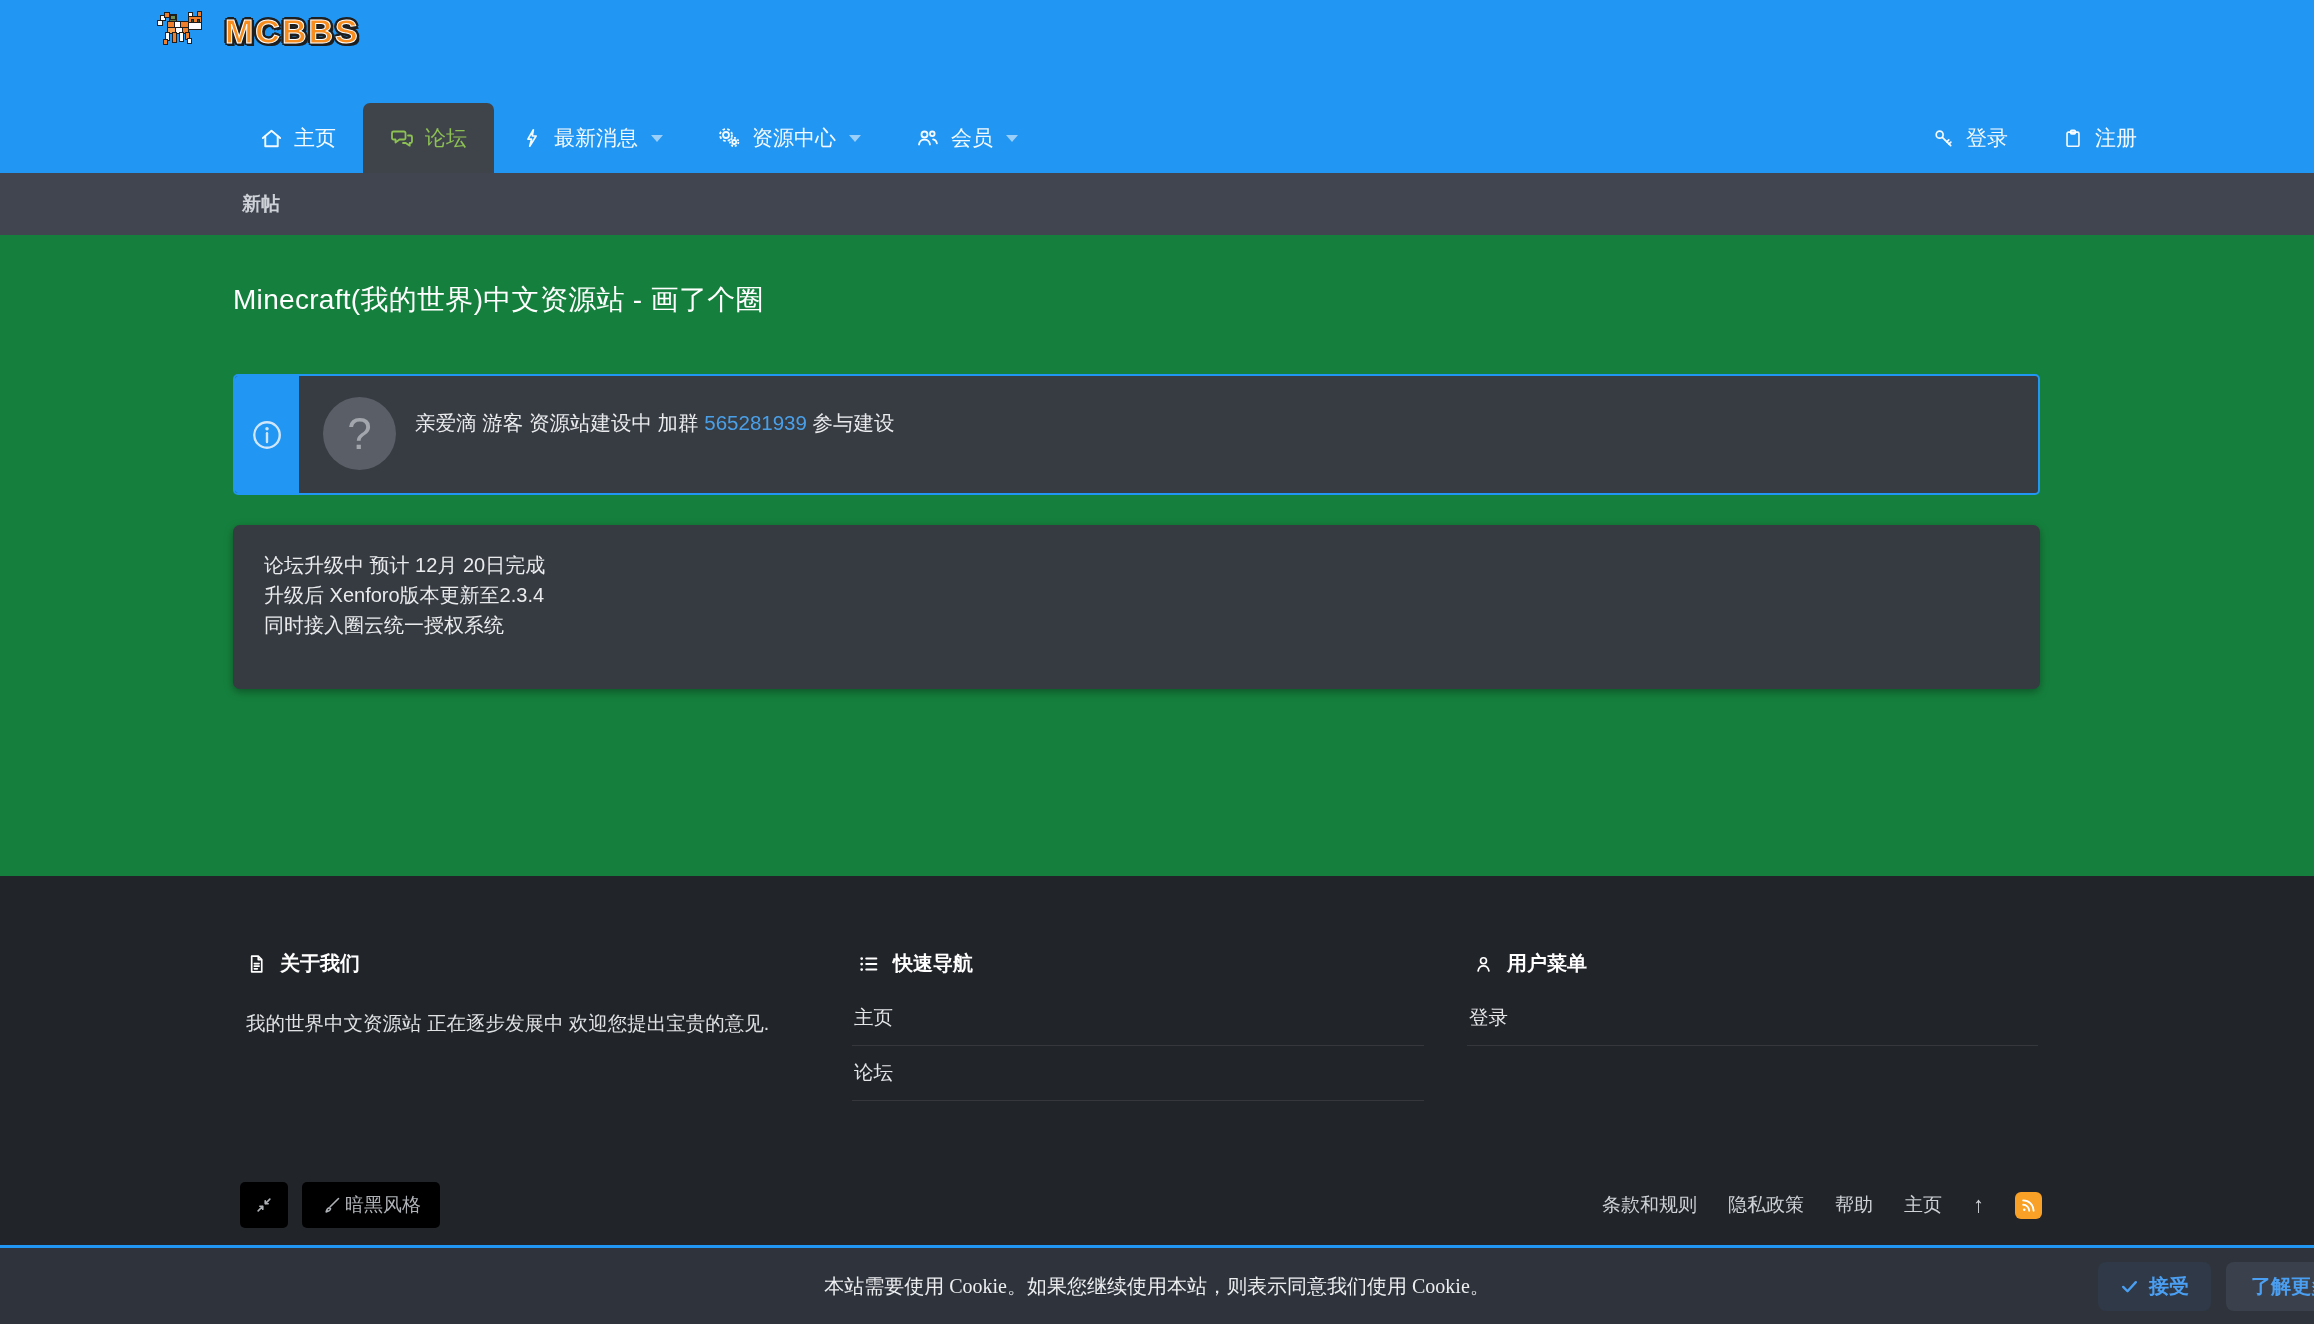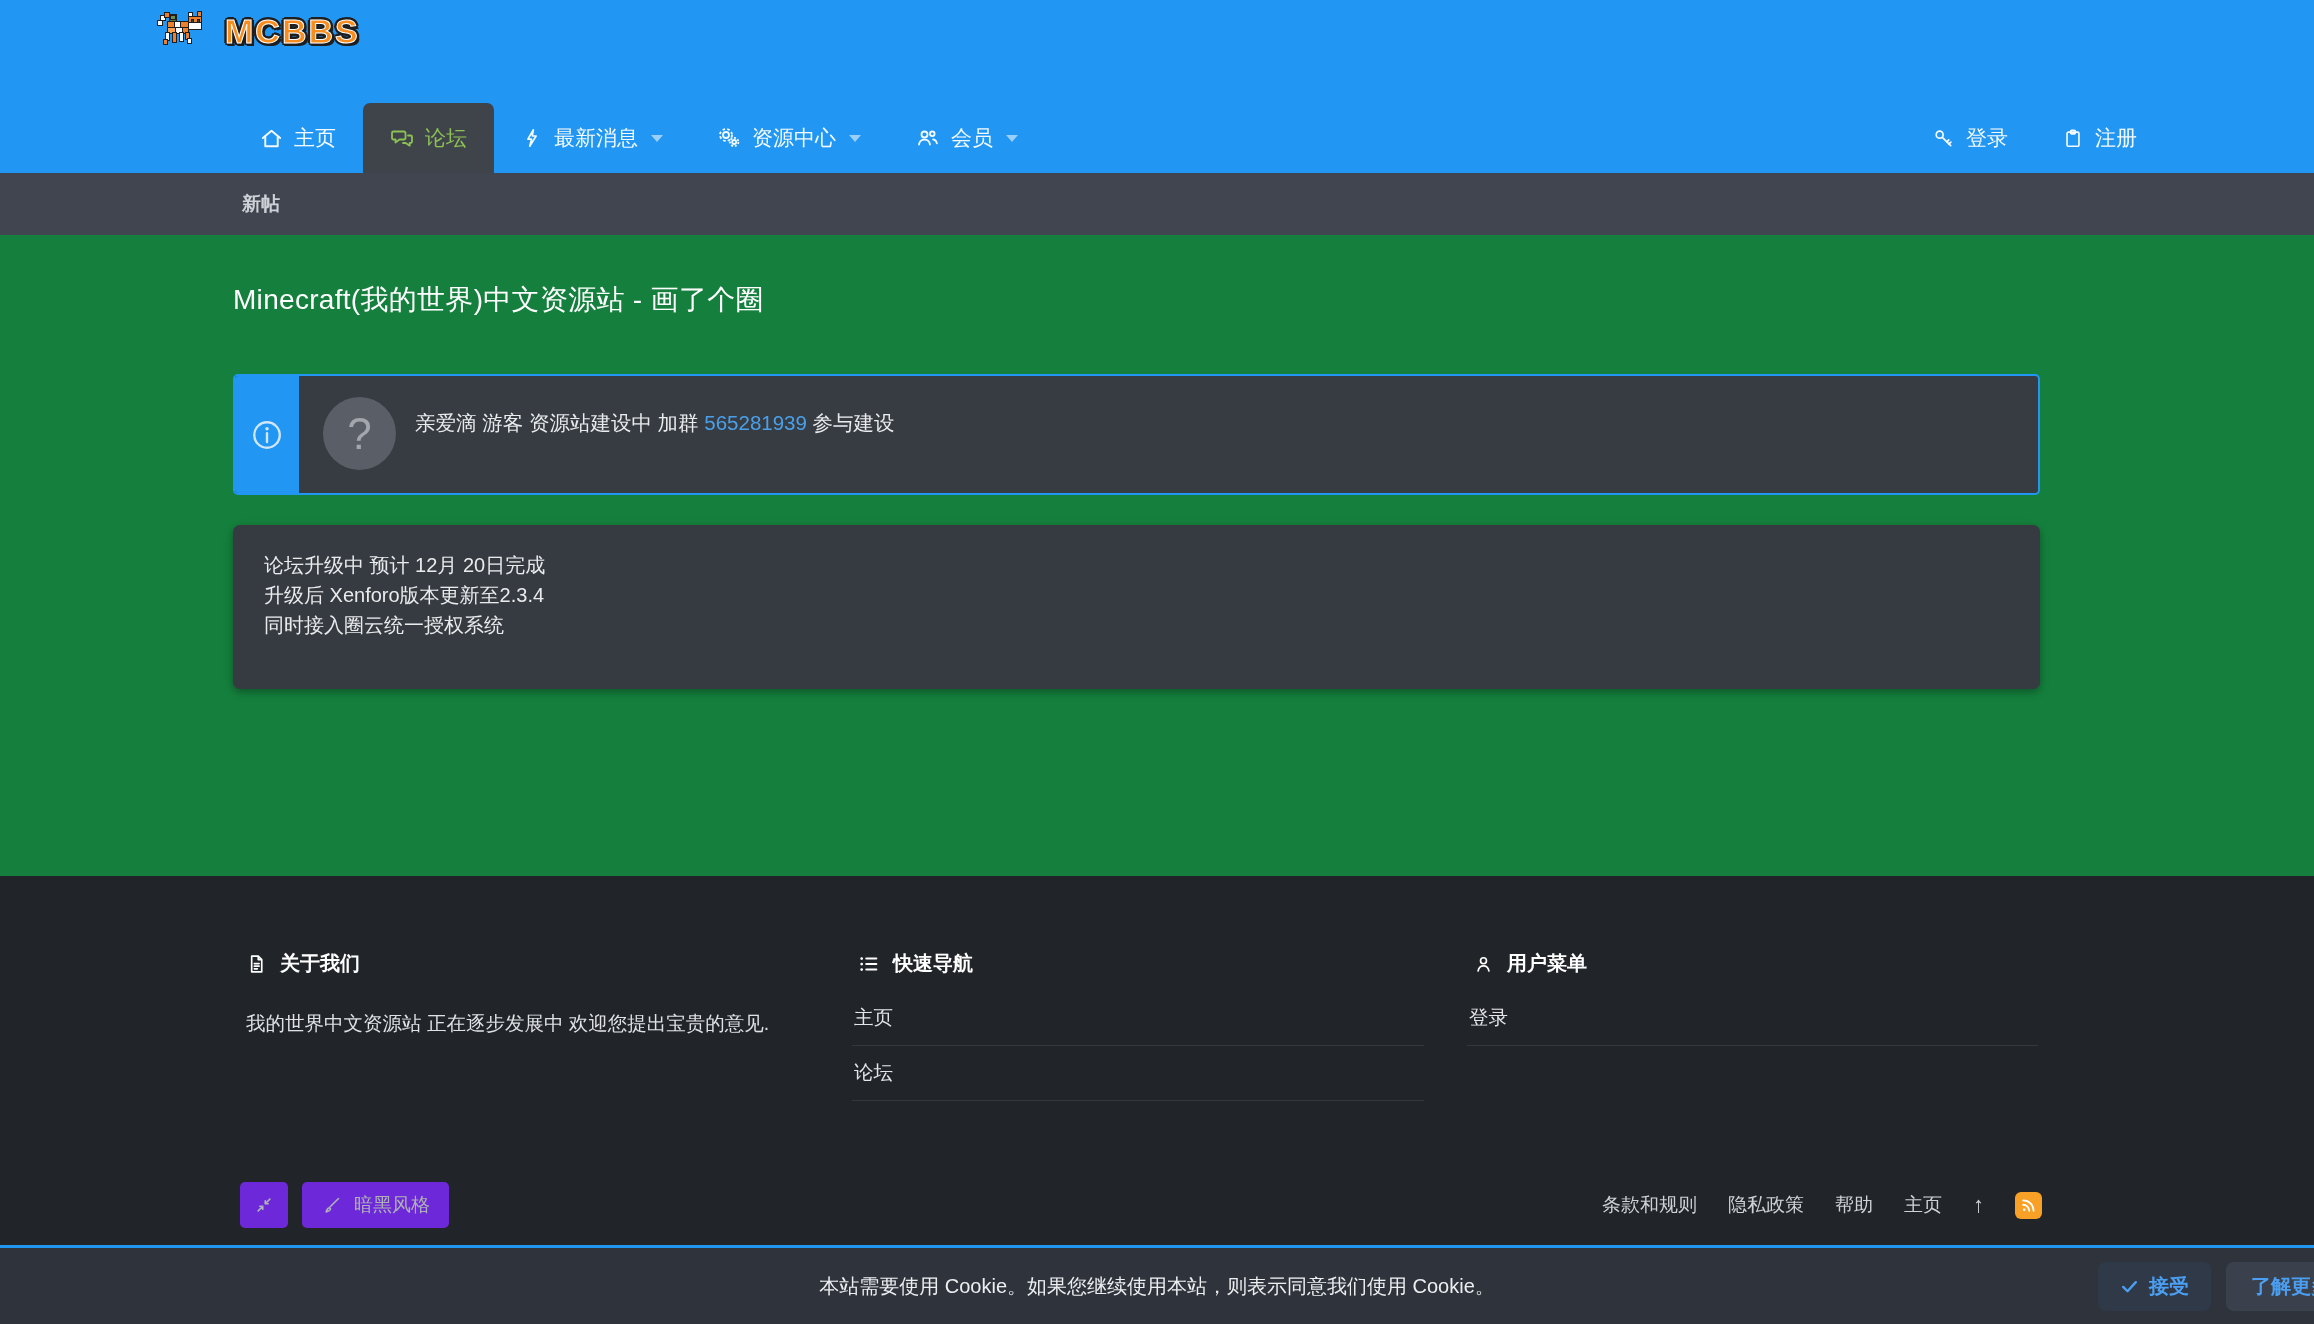--- a/index.html
+++ b/index.html
@@ -82,39 +82,39 @@
   .flink-list { margin-top:14px; }
   .flink {
     padding:13px 2px 14px; border-bottom:1px solid rgba(255,255,255,0.09);
     font-size:19.5px; color:#e4e6e8; cursor:pointer;
   }
   .footer-bottom {
     position:absolute; left:240px; right:272px; top:306px;
     display:flex; align-items:center;
   }
   .tool-btn {
-    height:46px; background:#6d28d9; border:none; border-radius:5px; color:#aeb2b6;
-    display:flex; align-items:center; gap:12px; padding:0 14px; font-size:19px; cursor:pointer;
+    height:46px; background:#000000; border:none; border-radius:5px; color:#aeb2b6;
+    display:flex; align-items:center; gap:3px; padding:0 14px; font-size:19px; cursor:pointer;
     font-family:inherit;
   }
   .tool-btn + .tool-btn { margin-left:14px; padding:0 19px; }
   .footer-links { margin-left:auto; display:flex; align-items:center; gap:31px; }
   .footer-link { font-size:19px; color:#ced2d6; cursor:pointer; white-space:nowrap; }
   .up-arrow { font-size:22px; color:#ced2d6; cursor:pointer; }
   .rss-btn {
     width:27px; height:27px; border-radius:6px; background:#f9a126; border:none;
     display:flex; align-items:center; justify-content:center; cursor:pointer; color:#fff;
   }
 
   
   .cookie {
     position:relative; height:79px; background:#2f343c; border-top:3px solid #2196f3;
     display:flex; align-items:center; justify-content:center;
   }
-  .cookie-msg { font-size:20px; color:#eceef0; }
+  .cookie-msg { font-size:20px; color:#eceef0;font-family:Liberation Serif, serif; }
   .cookie-actions { position:absolute; left:2098px; top:14px; display:flex; gap:15px; }
   .cookie-btn {
     height:49px; border:none; border-radius:8px; font-weight:bold; font-size:20px;
     color:#4b9ff2; display:flex; align-items:center; gap:10px; cursor:pointer;
     font-family:inherit; white-space:nowrap;
   }
   .cookie-accept { background:#2f3947; padding:0 22px; }
   .cookie-more { background:#3a414c; padding:0 25px; width:130px; }
 </style>
 </head>

